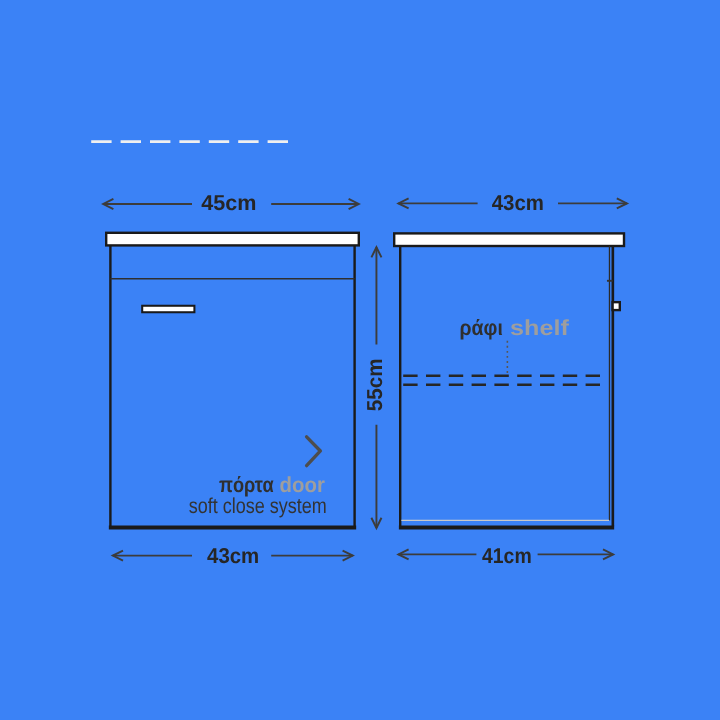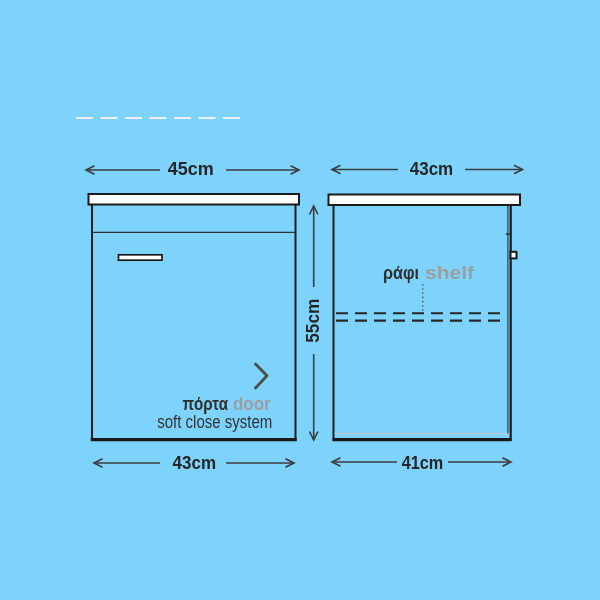--- a/index.html
+++ b/index.html
@@ -1,16 +1,16 @@
 <!DOCTYPE html>
 <html><head>
 <meta charset="utf-8">
 <style>
   html,body{margin:0;padding:0;background:#ffffff;}
-  .page{width:600px;height:600px;position:relative;background:#7dd3fc;overflow:hidden;}
+  .page{width:600px;height:600px;position:relative;background:#3b82f6;overflow:hidden;}
   svg{position:absolute;top:0;left:0;}
   text{font-family:"Liberation Sans",sans-serif;}
 </style>
 </head>
 <body>
 <div class="page">
 <svg width="600" height="600" viewBox="0 0 600 600">
 
   <path d="M76,118 L243,118" stroke="#efefef" stroke-width="2.2" stroke-dasharray="17,7.5" fill="none"></path>
 

